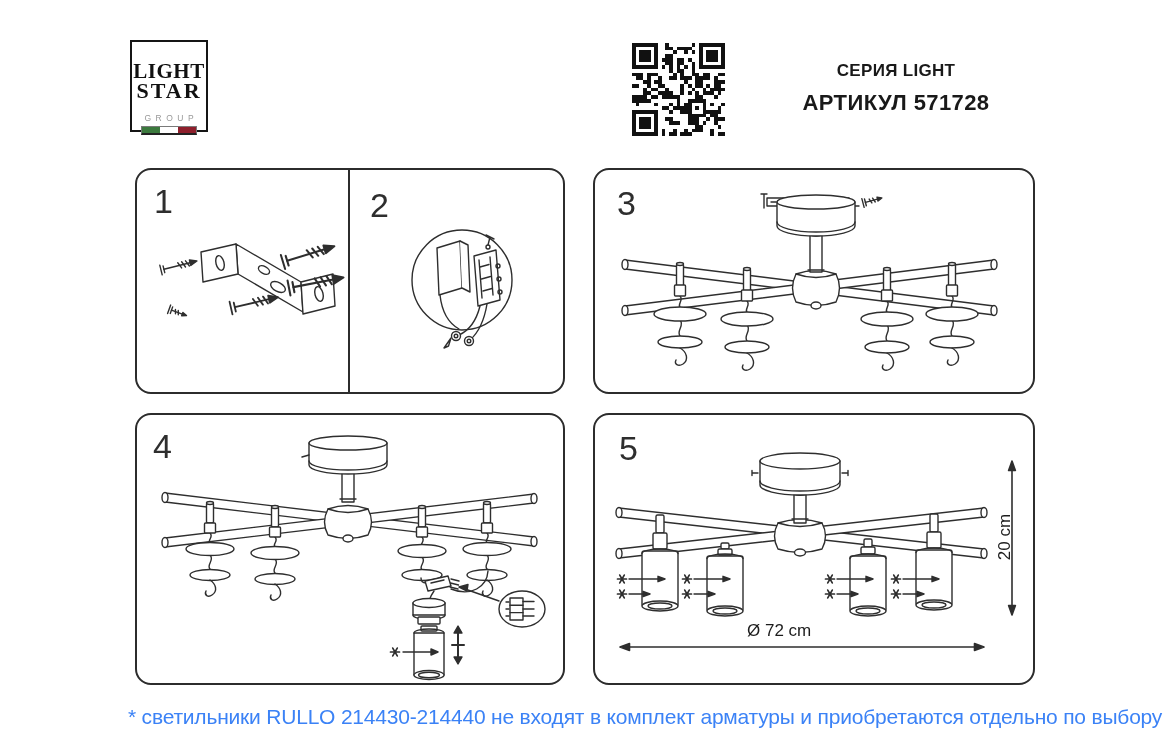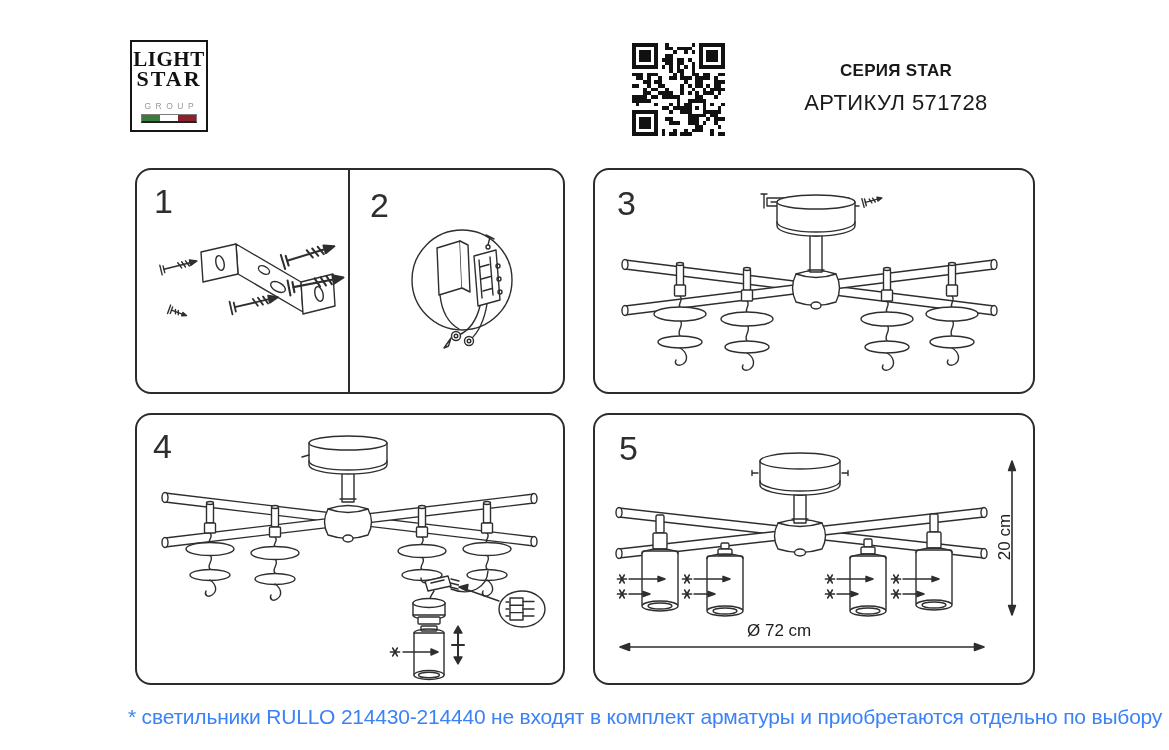--- a/index.html
+++ b/index.html
@@ -2,37 +2,37 @@
 <html style="--ink: #2e2e2e; --flag-green: #3c7a3e; --flag-red: #8e1f2c;"><head>
 <meta charset="utf-8">
 <style>
   html,body{margin:0;padding:0}
   body{
     width:1169px;height:750px;position:relative;background:#fff;overflow:hidden;
     font-family:"Liberation Sans",sans-serif;color:#222;
   }
   
   .logo-box{position:absolute;left:130px;top:40px;width:78px;height:92px;
-    border:2px solid #151515;box-sizing:border-box;text-align:center;padding-top:8px;background:#fff}
+    border:2px solid #151515;box-sizing:border-box;text-align:center;padding-top:20px;background:#fff}
   .logo-w{font-family:"Liberation Serif",serif;font-weight:700;color:#101010;line-height:.9}
   .logo-w1{font-size:21px;letter-spacing:.5px}
   .logo-w2{font-size:22px;letter-spacing:2px}
   .logo-group{font-size:8.5px;letter-spacing:4.5px;text-indent:4.5px;color:#999;margin-top:12px}
   .logo-flag{width:54px;height:6px;margin:3px auto 0;display:flex;border:1px solid #7a7a7a;border-bottom:2px solid #222;box-sizing:content-box}
   .logo-flag span{flex:1;display:block}
   .flag-green{background:var(--flag-green,#3c7a3e)}
   .flag-white{background:#fff}
   .flag-red{background:var(--flag-red,#8e1f2c)}
 
   .title{position:absolute;left:233px;top:56px;font-size:24.5px;font-weight:700;
     line-height:1.2;color:#191919;letter-spacing:.1px}
   .qr{position:absolute;left:632px;top:43px;width:93px;height:93px}
   .prodinfo{position:absolute;left:780px;top:61px;width:232px;text-align:center;color:#191919}
   .series{font-size:17px;font-weight:700;letter-spacing:.3px}
-  .article{font-size:22px;font-weight:400;margin-top:9px;letter-spacing:.4px}
+  .article{font-size:22px;font-weight:700;margin-top:9px;letter-spacing:.4px}
 
   
   .panel{position:absolute;border:2px solid #2c2c2c;border-radius:16px;box-sizing:border-box;background:#fff}
   #panelA{left:135px;top:168px;width:430px;height:226px}
   #panelB{left:593px;top:168px;width:442px;height:226px}
   #panelC{left:135px;top:413px;width:430px;height:272px}
   #panelD{left:593px;top:413px;width:442px;height:272px}
   .divider{position:absolute;left:211px;top:0;bottom:0;width:2px;background:#2c2c2c}
   .stepnum{position:absolute;font-size:34px;color:#2e2e2e;line-height:1;font-weight:400}
   svg.draw{position:absolute;left:0;top:0;width:100%;height:100%;color:var(--ink,#2e2e2e)}
@@ -252,21 +252,21 @@
         <rect x="13" y="24" width="1" height="1"></rect>
         <rect x="14" y="24" width="1" height="1"></rect>
         <rect x="15" y="24" width="1" height="1"></rect>
         <rect x="21" y="24" width="1" height="1"></rect>
         <rect x="23" y="24" width="1" height="1"></rect>
         <rect x="24" y="24" width="1" height="1"></rect>
       </g>
     </svg>
 
   <div class="prodinfo">
-    <div class="series">СЕРИЯ STAR</div>
+    <div class="series">СЕРИЯ LIGHT</div>
     <div class="article">АРТИКУЛ 571728</div>
   </div>
 
   <div class="panel" id="panelA">
     <div class="divider"></div>
     <span class="stepnum" style="left:17px;top:14px">1</span>
     <span class="stepnum" style="left:233px;top:18px">2</span>
 
     <svg class="draw" viewBox="0 0 426 222">
       <defs>

